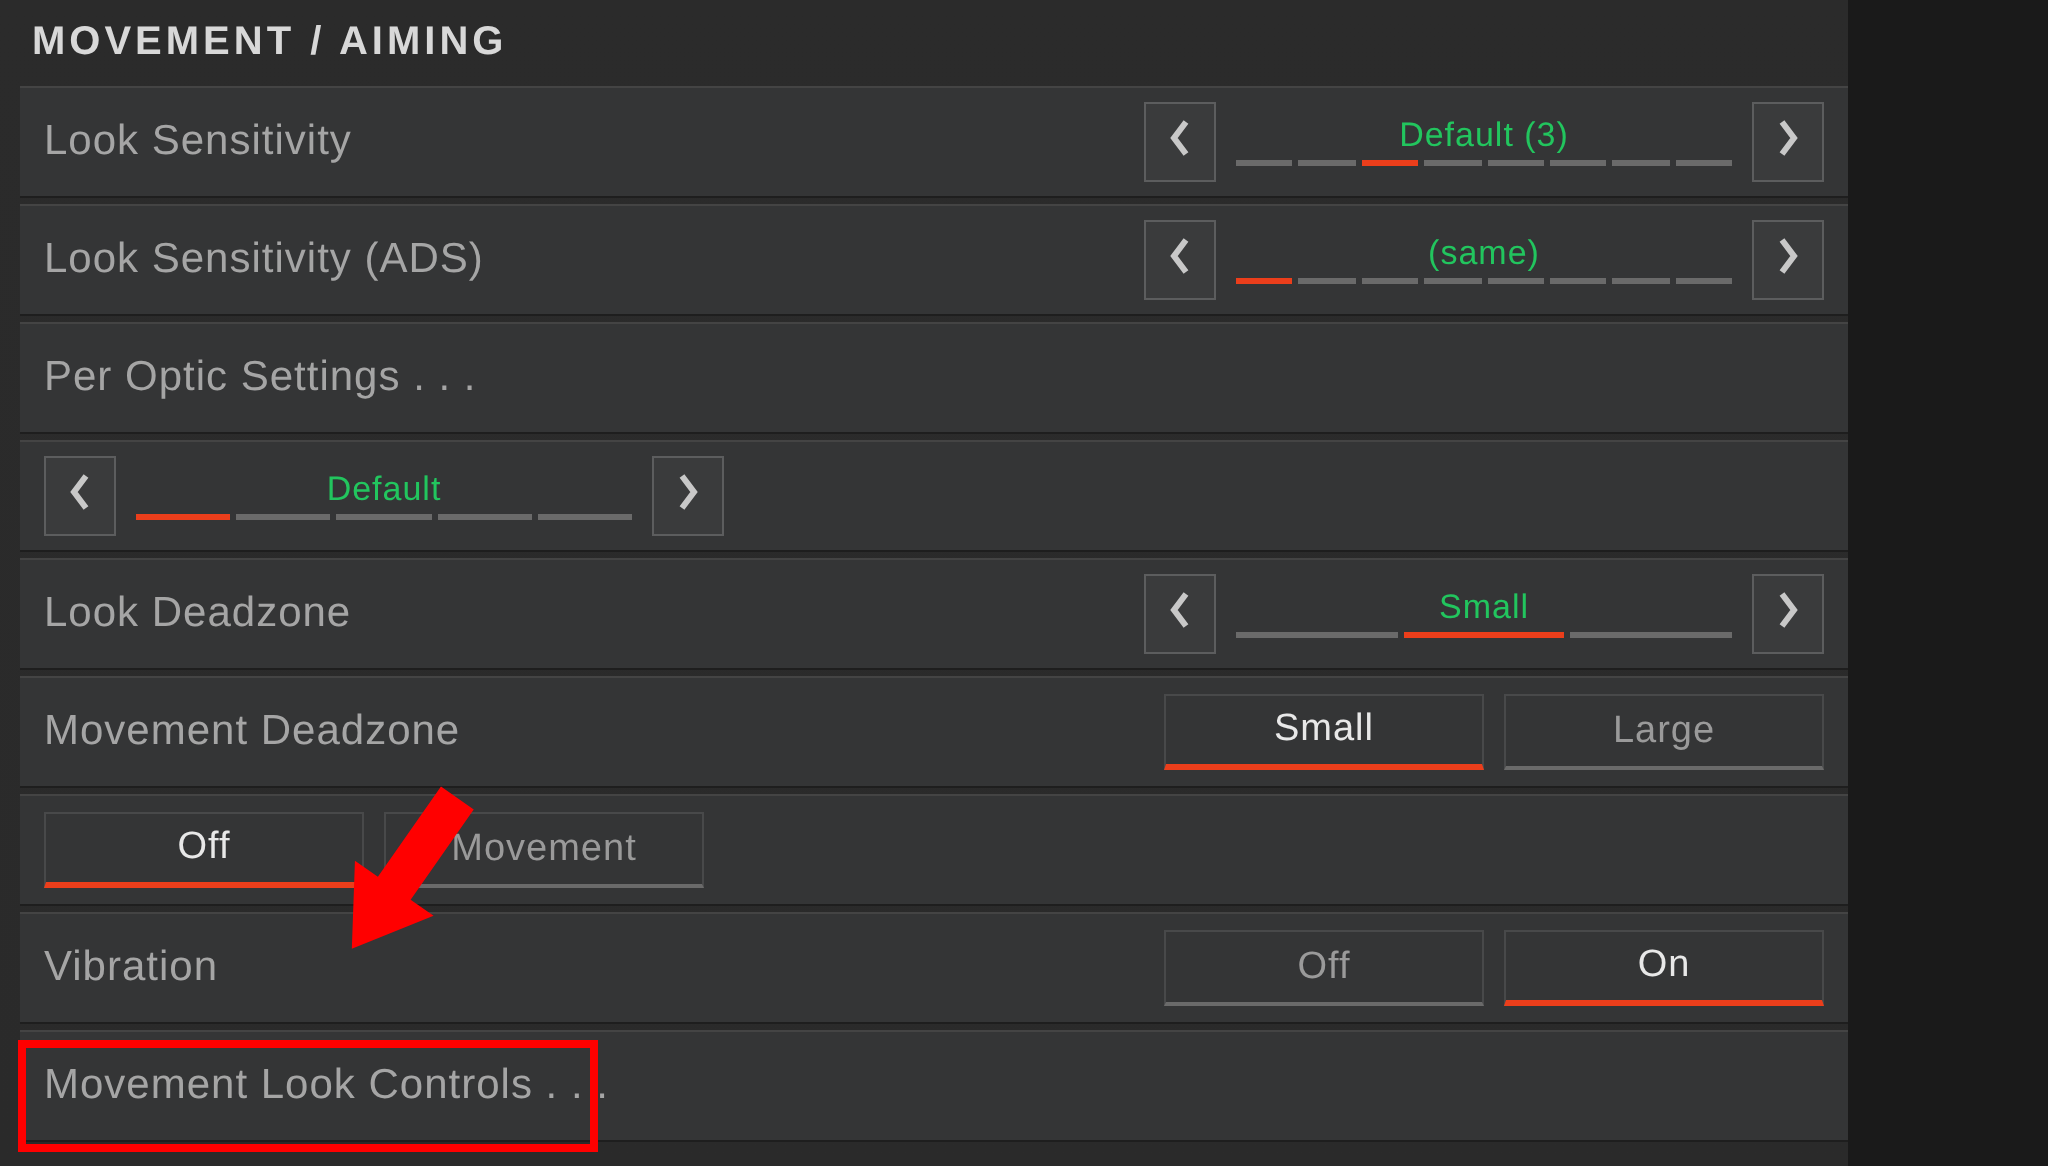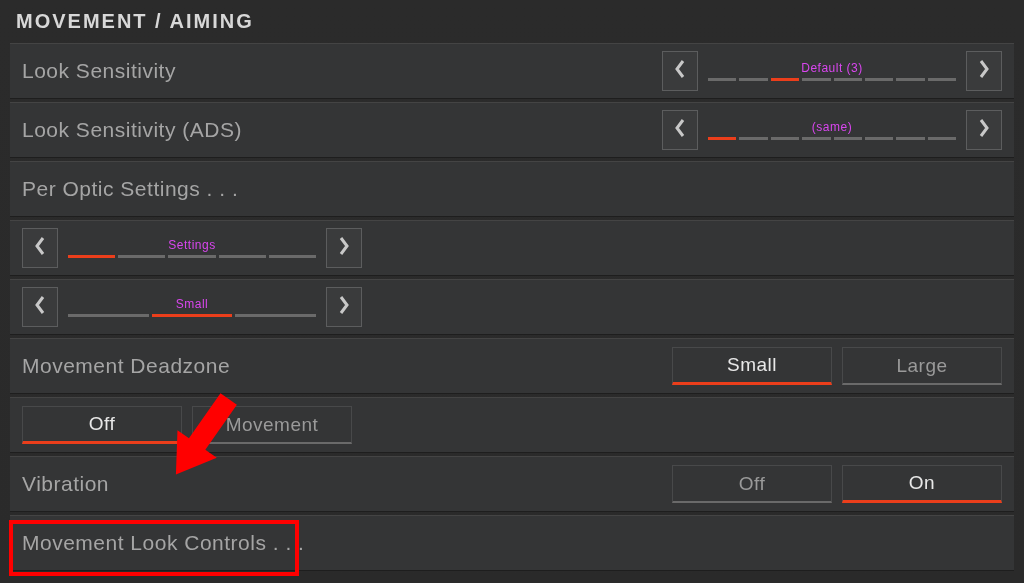--- a/index.html
+++ b/index.html
@@ -4,24 +4,24 @@
 <style>
   * { box-sizing: border-box; margin: 0; padding: 0; }
   html, body {
     width: 1024px;
     height: 583px;
     overflow: hidden;
     font-family: "Segoe UI", Arial, sans-serif;
     background: #1a1a1a;
   }
   .panel {
-    width: 1024px;
+    width: 924px;
     height: 583px;
     background: linear-gradient(180deg, #2b2b2b 0%, #2a2a2a 100%);
-    padding: 10px 10px 10px 10px;
+    padding: 10px 0 10px 10px;
     position: relative;
   }
   .section-title {
     color: #d8d8d8;
     font-size: 20px;
     font-weight: 700;
     letter-spacing: 2px;
     padding: 0 0 10px 6px;
     font-style: normal;
   }
@@ -67,22 +67,22 @@
     width: 256px;
     height: 40px;
     display: flex;
     flex-direction: column;
     align-items: center;
     justify-content: center;
     gap: 4px;
     position: relative;
   }
   .value-text {
-    color: #d946ef;
-    font-size: 12px;
+    color: #22c55e;
+    font-size: 17px;
     letter-spacing: 0.5px;
     line-height: 1;
   }
   .segments {
     display: flex;
     gap: 3px;
     width: 100%;
     justify-content: center;
     padding: 0 4px;
   }
@@ -198,38 +198,39 @@
     </div>
 
     <div class="row">
       <div class="controls">
         <div class="arrow-btn">
           <span><svg viewBox="0 0 14 20">
                 <path d="M10 2 L4 10 L10 18"></path>
               </svg></span>
         </div>
         <div class="value-box">
-          <span class="value-text">Settings</span>
-          <div class="segments">
-              <div class="seg active"></div>
-              <div class="seg"></div>
-              <div class="seg"></div>
-              <div class="seg"></div>
-              <div class="seg"></div>
-            </div>
-        </div>
-        <div class="arrow-btn">
-          <span><svg viewBox="0 0 14 20">
-                <path d="M4 2 L10 10 L4 18"></path>
-              </svg></span>
-        </div>
-      </div>
-    </div>
-
-    <div class="row">
+          <span class="value-text">Default</span>
+          <div class="segments">
+              <div class="seg active"></div>
+              <div class="seg"></div>
+              <div class="seg"></div>
+              <div class="seg"></div>
+              <div class="seg"></div>
+            </div>
+        </div>
+        <div class="arrow-btn">
+          <span><svg viewBox="0 0 14 20">
+                <path d="M4 2 L10 10 L4 18"></path>
+              </svg></span>
+        </div>
+      </div>
+    </div>
+
+    <div class="row">
+      <span class="label">Look Deadzone</span>
       <div class="controls">
         <div class="arrow-btn">
           <span><svg viewBox="0 0 14 20">
                 <path d="M10 2 L4 10 L10 18"></path>
               </svg></span>
         </div>
         <div class="value-box">
           <span class="value-text">Small</span>
           <div class="segments">
               <div class="seg"></div>

